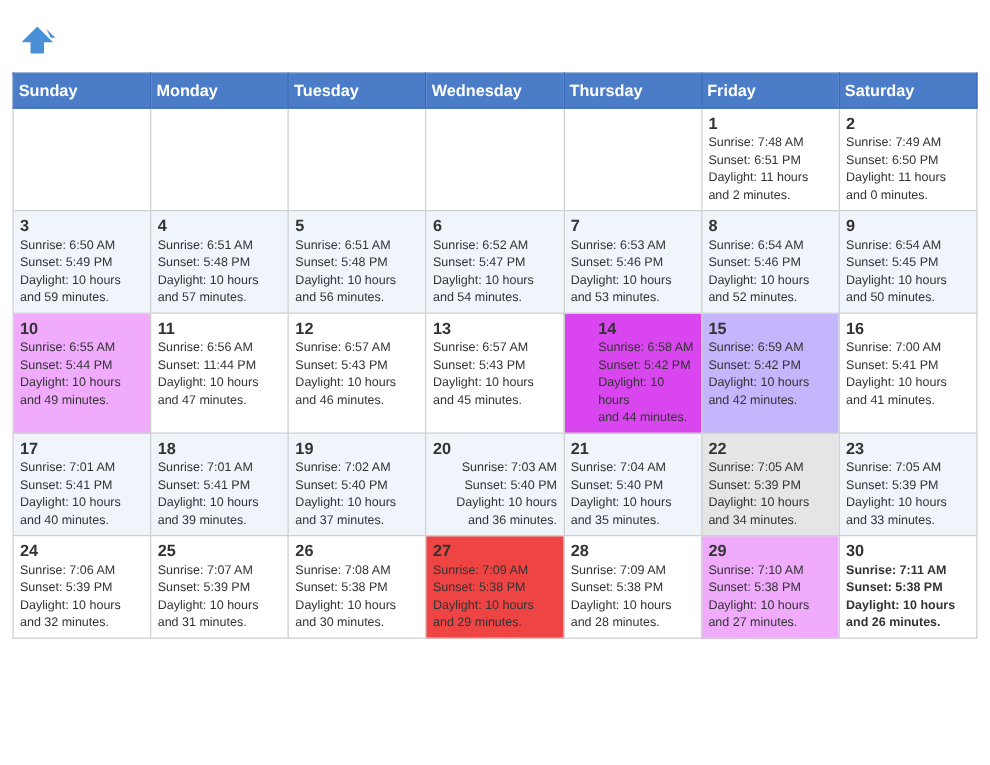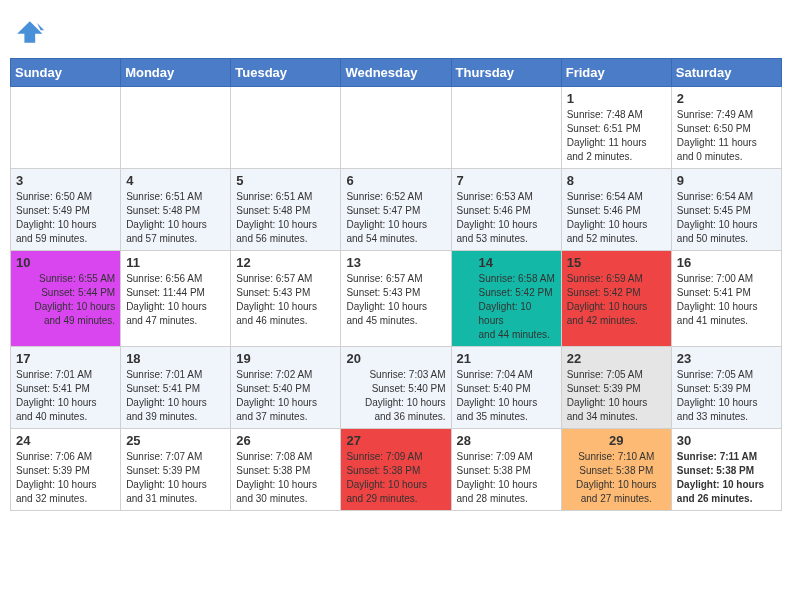--- a/index.html
+++ b/index.html
@@ -197,23 +197,23 @@
         </td>
         <td style="background: rgb(240, 244, 251);">
           <span class="day-number">9</span>
           <div class="day-info" style="white-space: pre-line;">Sunrise: 6:54 AM
 Sunset: 5:45 PM
 Daylight: 10 hours
 and 50 minutes.</div>
         </td>
       </tr>
       <tr>
-        <td style="background: #d946ef;">
+        <td style="background: #f0abfc;">
           <span class="day-number">10</span>
-          <div class="day-info" style="white-space: pre-line; text-align: right;">Sunrise: 6:55 AM
+          <div class="day-info" style="white-space: pre-line;">Sunrise: 6:55 AM
 Sunset: 5:44 PM
 Daylight: 10 hours
 and 49 minutes.</div>
         </td>
         <td style="background: rgb(255, 255, 255);">
           <span class="day-number">11</span>
           <div class="day-info" style="white-space: pre-line;">Sunrise: 6:56 AM
 Sunset: 11:44 PM
 Daylight: 10 hours
 and 47 minutes.</div>
@@ -225,28 +225,28 @@
 Daylight: 10 hours
 and 46 minutes.</div>
         </td>
         <td style="background: rgb(255, 255, 255);">
           <span class="day-number">13</span>
           <div class="day-info" style="white-space: pre-line;">Sunrise: 6:57 AM
 Sunset: 5:43 PM
 Daylight: 10 hours
 and 45 minutes.</div>
         </td>
-        <td style="background: #14b8a6; padding-left: 27px;">
+        <td style="background: #d946ef; padding-left: 27px;">
           <span class="day-number">14</span>
           <div class="day-info" style="white-space: pre-line;">Sunrise: 6:58 AM
 Sunset: 5:42 PM
 Daylight: 10 hours
 and 44 minutes.</div>
         </td>
-        <td style="background: #ef4444;">
+        <td style="background: #c4b5fd;">
           <span class="day-number">15</span>
           <div class="day-info" style="white-space: pre-line;">Sunrise: 6:59 AM
 Sunset: 5:42 PM
 Daylight: 10 hours
 and 42 minutes.</div>
         </td>
         <td style="background: rgb(255, 255, 255);">
           <span class="day-number">16</span>
           <div class="day-info" style="white-space: pre-line;">Sunrise: 7:00 AM
 Sunset: 5:41 PM
@@ -334,21 +334,21 @@
 Daylight: 10 hours
 and 29 minutes.</div>
         </td>
         <td style="background: rgb(255, 255, 255);">
           <span class="day-number">28</span>
           <div class="day-info" style="white-space: pre-line;">Sunrise: 7:09 AM
 Sunset: 5:38 PM
 Daylight: 10 hours
 and 28 minutes.</div>
         </td>
-        <td style="background: #fdba74; text-align: center;">
+        <td style="background: #f0abfc;">
           <span class="day-number">29</span>
           <div class="day-info" style="white-space: pre-line;">Sunrise: 7:10 AM
 Sunset: 5:38 PM
 Daylight: 10 hours
 and 27 minutes.</div>
         </td>
         <td style="background: rgb(255, 255, 255);">
           <span class="day-number">30</span>
           <div class="day-info" style="white-space: pre-line; font-weight: bold;">Sunrise: 7:11 AM
 Sunset: 5:38 PM

